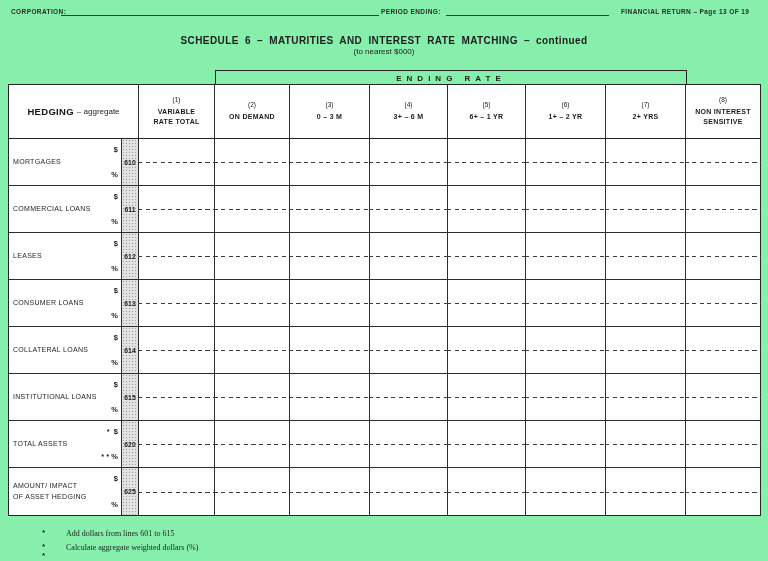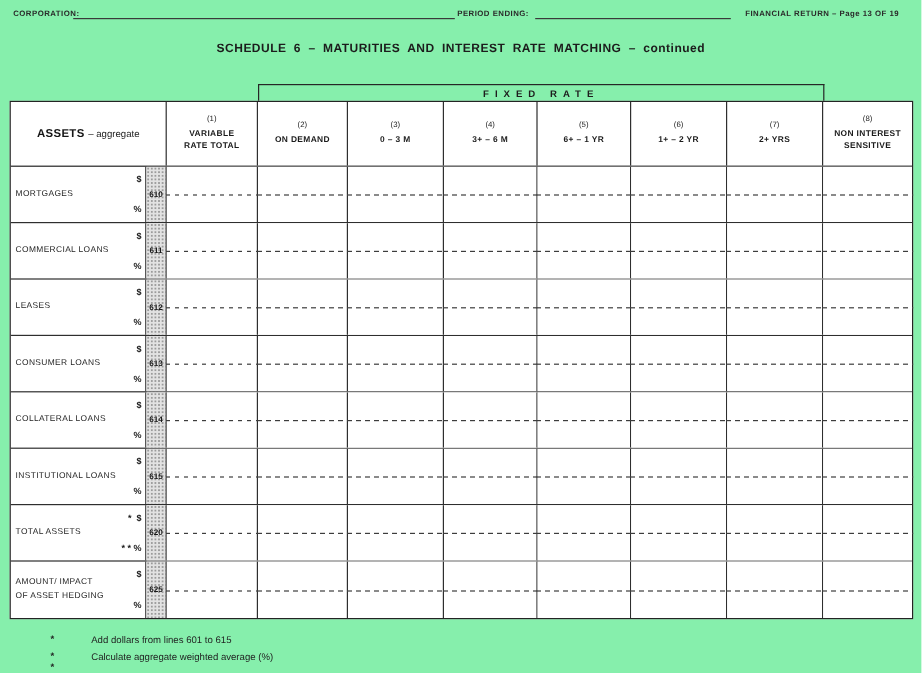--- a/index.html
+++ b/index.html
@@ -84,42 +84,43 @@
   
   .data-cell { background:#fff; }
   .dash {
     position:absolute; left:-1px; right:-1px; top:50%; height:1px;
     background:repeating-linear-gradient(90deg, #3d3d3d 0 4px, transparent 4px 7.5px);
   }
 
   
   .footnote { position:absolute; font-size:8px; color:#1f1f1f; }
   .footnote .fmark { position:absolute; left:0; top:0; font-weight:700; font-size:8px; letter-spacing:1px; }
-  .footnote .ftext { position:absolute; left:34px; top:1px; white-space:nowrap; }
+  .footnote .ftext { position:absolute; left:24px; top:1px; white-space:nowrap;font-family:Liberation Serif, serif; }
 </style>
 </head>
 <body>
 
 <div id="page">
 
   <span class="top-label" style="left:11px; top:8px;">CORPORATION:</span>
   <div class="fill-line" style="left:61px; top:15px; width:318px;"></div>
   <span class="top-label" style="left:381px; top:8px;">PERIOD ENDING:</span>
   <div class="fill-line" style="left:446px; top:15px; width:163px;"></div>
   <span class="top-label" style="left:621px; top:8px;">FINANCIAL RETURN – Page 13 OF 19</span>
 
   <div class="sched-title">SCHEDULE 6 – MATURITIES AND INTEREST RATE MATCHING – continued</div>
-
-  <div class="fixed-rate-bracket">FIXED RATE</div>
+  <div class="sched-subtitle">(to nearest $000)</div>
+
+  <div class="fixed-rate-bracket">ENDING RATE</div>
 
   <div class="sched-table">
 
     <div class="grid-row hrow">
       <div class="cell h-assets">
-        <span class="bold-part">ASSETS</span>
+        <span class="bold-part">HEDGING</span>
         <span class="rest-part">– aggregate</span>
       </div>
       <div class="cell hcol">
         <span class="hnum">(1)</span>
         <span class="hlabel">VARIABLE
 RATE TOTAL</span>
       </div>
       <div class="cell hcol">
         <span class="hnum">(2)</span>
         <span class="hlabel">ON DEMAND</span>
@@ -433,16 +434,16 @@
     </div>
 
   </div>
 
   <div class="footnote" style="left:42px; top:528px;">
     <span class="fmark">*</span>
     <span class="ftext">Add dollars from lines 601 to 615</span>
   </div>
   <div class="footnote" style="left:42px; top:542px;">
     <span class="fmark">* *</span>
-    <span class="ftext">Calculate aggregate weighted average (%)</span>
+    <span class="ftext">Calculate aggregate weighted dollars (%)</span>
   </div>
 
 </div>
 
 </body></html>

